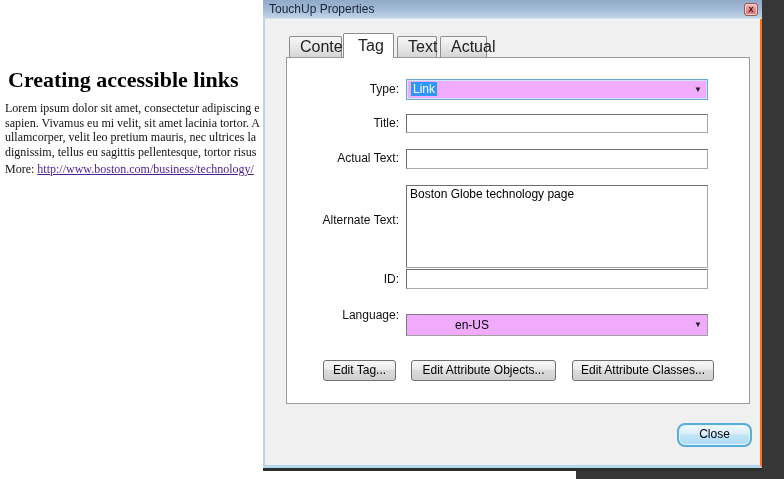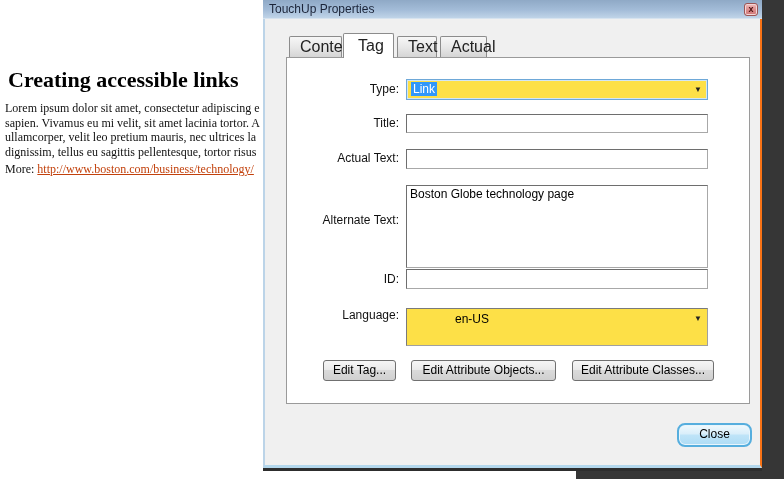--- a/index.html
+++ b/index.html
@@ -9,21 +9,21 @@
   
   .page { position:absolute; left:0; top:0; width:576px; height:479px;
     background:#ffffff; overflow:hidden; }
   .doc-heading { position:absolute; left:8px; top:67px; white-space:nowrap;
     font-family:"Liberation Serif", serif; font-weight:bold; font-size:22px; color:#000; }
   .doc-para { position:absolute; left:5px; top:101px; width:570px;
     font-family:"Liberation Serif", serif; font-size:12px; line-height:14.5px; color:#111; }
   .doc-para div { white-space:nowrap; }
   .doc-more { position:absolute; left:5px; top:162px; white-space:nowrap;
     font-family:"Liberation Serif", serif; font-size:12px; color:#111; }
-  .doc-link { color:#c2410c; text-decoration:underline; cursor:pointer;font-family:Liberation Serif, serif; }
+  .doc-link { color:#4c1d95; text-decoration:underline; cursor:pointer;font-family:Liberation Serif, serif; }
 
   
   .dialog { position:absolute; left:263px; top:0; width:499px; height:468px;
     background:#f0f0f0; z-index:5;
     border-left:2px solid #bcd4e8; border-right:2px solid #f97316; border-bottom:3px solid #b3d7ec;
     box-shadow:0 3px 0 #2d2d2d; }
   .titlebar { position:absolute; left:-2px; right:-2px; top:0; height:19px;
     background:linear-gradient(#8fa9c6, #a3bcd8 55%, #c0d4e8);
     border-bottom:1px solid #d7e3ef; }
   .title-text { position:absolute; left:6px; top:2px; font-size:12px; color:#1b2438; }
@@ -42,26 +42,26 @@
 
   .tabpanel { position:absolute; left:21px; top:57px; width:464px; height:347px;
     background:#ffffff; border:1px solid #9a9a9a; z-index:2; }
 
   
   .flabel { position:absolute; left:0; width:112px; text-align:right;
     font-size:12px; color:#111; }
   .tfield { position:absolute; left:119px; width:302px; background:#fff;
     border:1px solid #a8a8a8; border-top-color:#6e6e6e; border-left-color:#6e6e6e;
     font-family:"Liberation Sans", sans-serif; font-size:12px; color:#000; padding:0 3px; }
-  .combo { position:absolute; left:119px; width:302px; background:#fde047;
+  .combo { position:absolute; left:119px; width:302px; background:#f0abfc;
     font-size:12px; color:#000; line-height:19px; padding:0 4px; cursor:default; }
   .combo .arrow { position:absolute; right:5px; top:0; font-size:8px; color:#222; line-height:inherit; }
   .combo-type { top:21px; height:21px; border:1px solid #6ea8d8; box-shadow:0 0 0 1px #d2e6f5 inset; }
   .sel-hl { background:#3097fa; color:#fff; padding:0 2px; }
-  .combo-lang { top:250px; height:38px; line-height:20px;
+  .combo-lang { top:256px; height:22px; line-height:20px;
     border:1px solid #a0a0a0; border-top-color:#7a7a7a; border-left-color:#7a7a7a;padding-left:48px; }
   .ta { position:absolute; left:119px; top:127px; width:302px; height:83px; background:#fff;
     border:1px solid #a8a8a8; border-top-color:#6e6e6e; border-left-color:#6e6e6e;
     font-family:"Liberation Sans", sans-serif; font-size:12px; color:#000;
     padding:1px 3px; resize:none; overflow:hidden; }
 
   .btn { position:absolute; top:302px; height:21px; font-size:12px; color:#000;
     background:linear-gradient(#f6f6f6, #eaeaea 45%, #dadada 50%, #d0d0d0);
     border:1px solid #707070; border-radius:3px; text-align:center; line-height:19px; cursor:default; }
   .btn-close { position:absolute; left:412px; top:423px; width:75px; height:24px;

